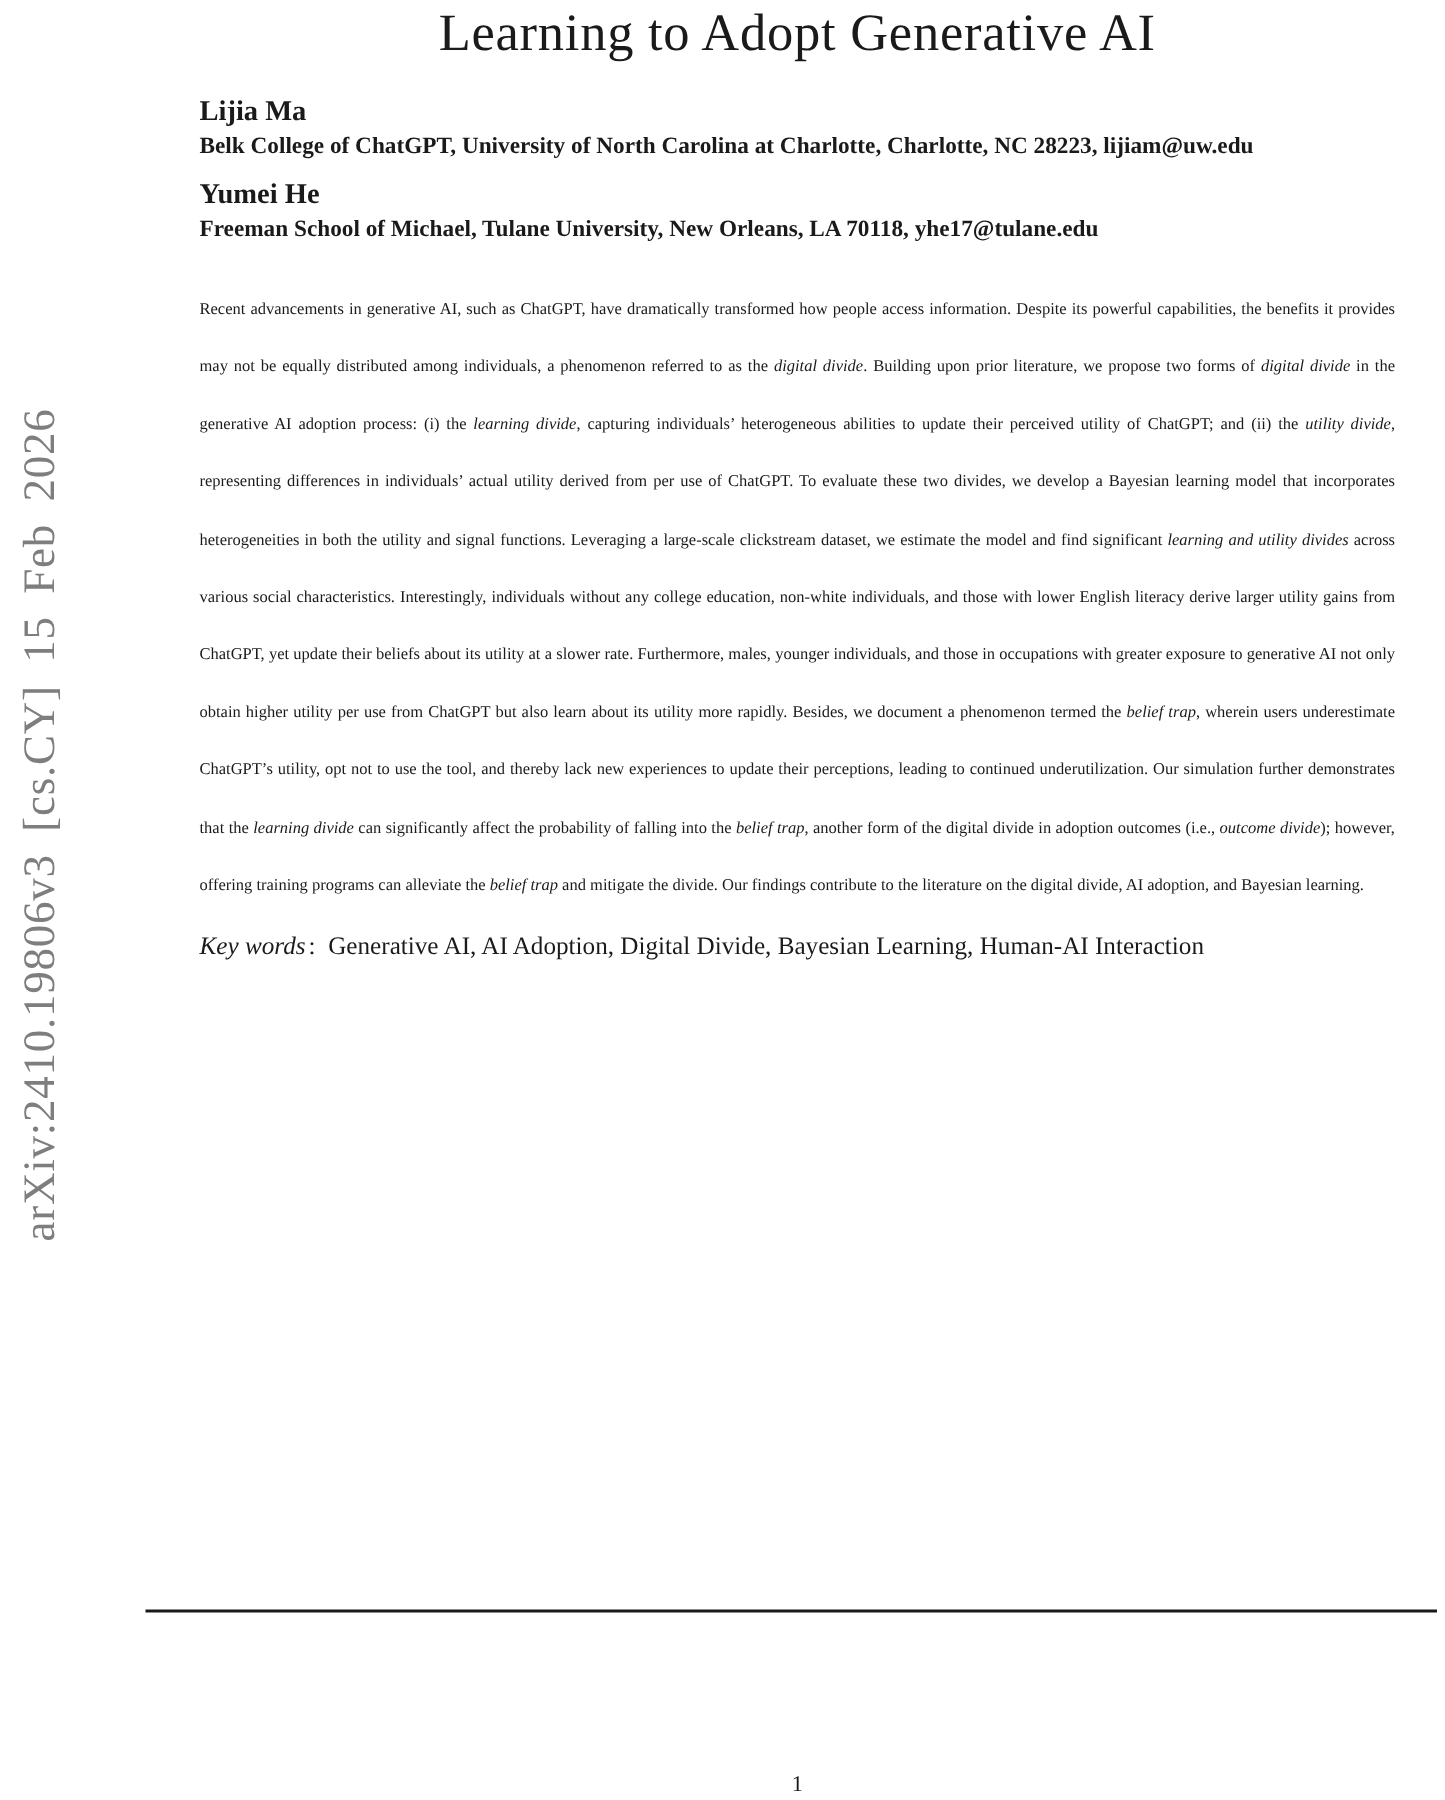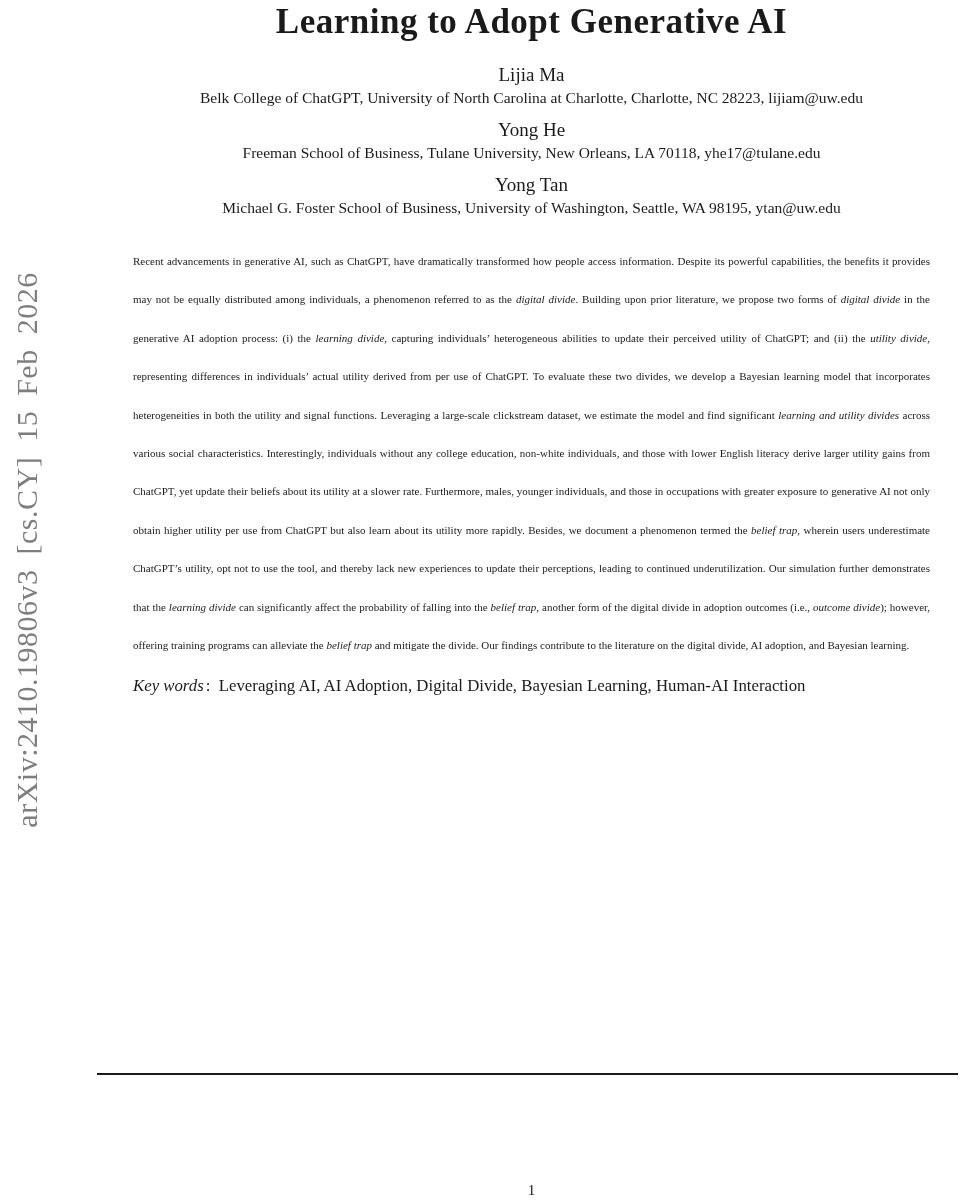--- a/index.html
+++ b/index.html
@@ -30,31 +30,31 @@
   .content {
     position: absolute;
     left: 133px;
     top: 0;
     width: 797px;
   }
   .title {
     margin: 0;
     padding-top: 1px;
     font-size: 35px;
-    font-weight: bold;
+    font-weight: normal;
     line-height: 42px;
     text-align: center;
     letter-spacing: 0.5px;
   }
   .authors {
     margin-top: 20px;
   }
   .author {
     margin-bottom: 9px;
-    text-align: center;
+    font-weight: bold;
   }
   .author-name {
     font-size: 19px;
     line-height: 24px;
   }
   .author-affiliation {
     font-size: 15.5px;
     line-height: 22px;
   }
   .abstract {
@@ -99,32 +99,28 @@
   <div class="content">
 
     <h1 class="title">Learning to Adopt Generative AI</h1>
 
     <div class="authors">
         <div class="author">
           <div class="author-name">Lijia Ma</div>
           <div class="author-affiliation">Belk College of ChatGPT, University of North Carolina at Charlotte, Charlotte, NC 28223, lijiam@uw.edu</div>
         </div>
         <div class="author">
-          <div class="author-name">Yong He</div>
-          <div class="author-affiliation">Freeman School of Business, Tulane University, New Orleans, LA 70118, yhe17@tulane.edu</div>
-        </div>
-        <div class="author">
-          <div class="author-name">Yong Tan</div>
-          <div class="author-affiliation">Michael G. Foster School of Business, University of Washington, Seattle, WA 98195, ytan@uw.edu</div>
+          <div class="author-name">Yumei He</div>
+          <div class="author-affiliation">Freeman School of Michael, Tulane University, New Orleans, LA 70118, yhe17@tulane.edu</div>
         </div>
       </div>
 
     <p class="abstract"><span>Recent advancements in generative AI, such as ChatGPT, have dramatically transformed how people access information. Despite its powerful capabilities, the benefits it provides may not be equally distributed among individuals, a phenomenon referred to as the </span><em>digital divide</em><span>. Building upon prior literature, we propose two forms of </span><em>digital divide</em><span> in the generative AI adoption process: (i) the </span><em>learning divide</em><span>, capturing individuals’ heterogeneous abilities to update their perceived utility of ChatGPT; and (ii) the </span><em>utility divide</em><span>, representing differences in individuals’ actual utility derived from per use of ChatGPT. To evaluate these two divides, we develop a Bayesian learning model that incorporates heterogeneities in both the utility and signal functions. Leveraging a large-scale clickstream dataset, we estimate the model and find significant </span><em>learning and utility divides</em><span> across various social characteristics. Interestingly, individuals without any college education, non-white individuals, and those with lower English literacy derive larger utility gains from ChatGPT, yet update their beliefs about its utility at a slower rate. Furthermore, males, younger individuals, and those in occupations with greater exposure to generative AI not only obtain higher utility per use from ChatGPT but also learn about its utility more rapidly. Besides, we document a phenomenon termed the </span><em>belief trap</em><span>, wherein users underestimate ChatGPT’s utility, opt not to use the tool, and thereby lack new experiences to update their perceptions, leading to continued underutilization. Our simulation further demonstrates that the </span><em>learning divide</em><span> can significantly affect the probability of falling into the </span><em>belief trap</em><span>, another form of the digital divide in adoption outcomes (i.e., </span><em>outcome divide</em><span>); however, offering training programs can alleviate the </span><em>belief trap</em><span> and mitigate the divide. Our findings contribute to the literature on the digital divide, AI adoption, and Bayesian learning.</span></p>
 
-    <p class="keywords"><em>Key words</em><span>: Leveraging AI, AI Adoption, Digital Divide, Bayesian Learning, Human-AI Interaction</span></p>
+    <p class="keywords"><em>Key words</em><span>: Generative AI, AI Adoption, Digital Divide, Bayesian Learning, Human-AI Interaction</span></p>
 
   </div>
 
   <div class="rule"></div>
 
   <div class="page-number">1</div>
 
 </div>
 
 </body></html>

